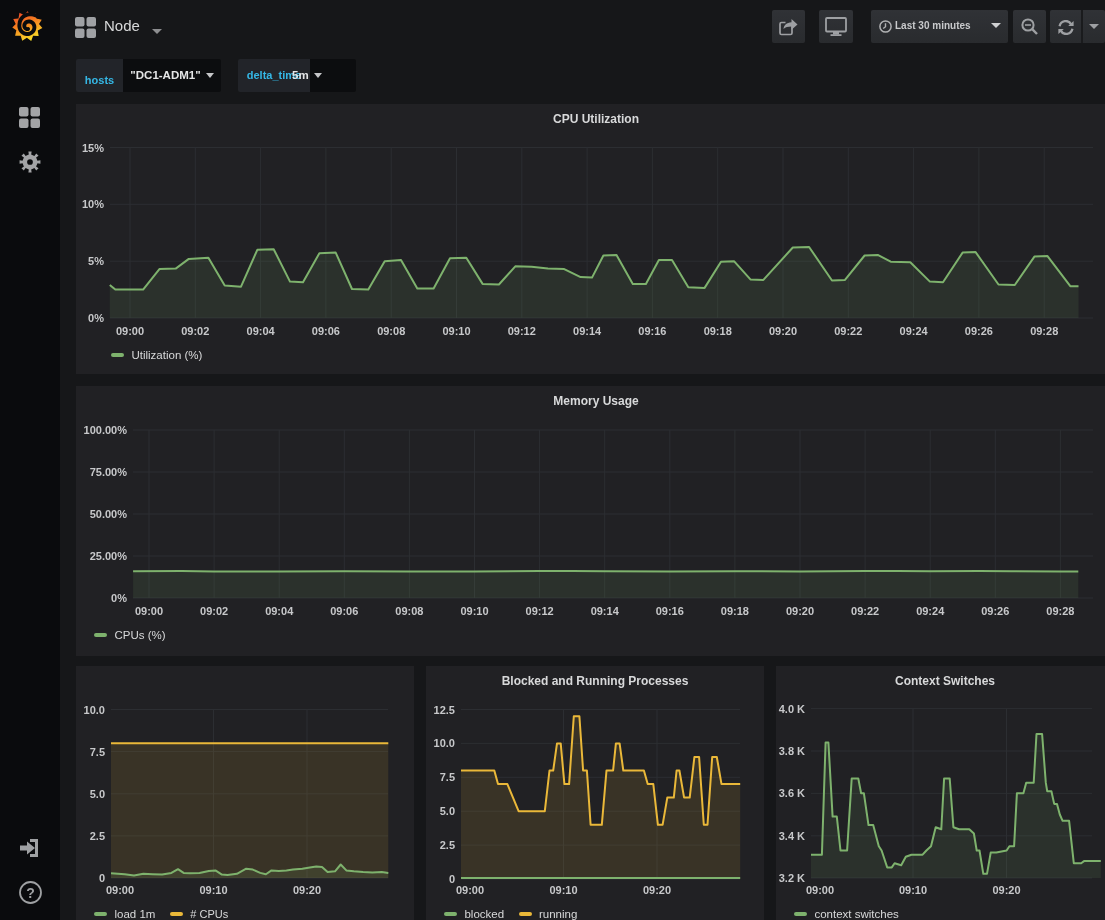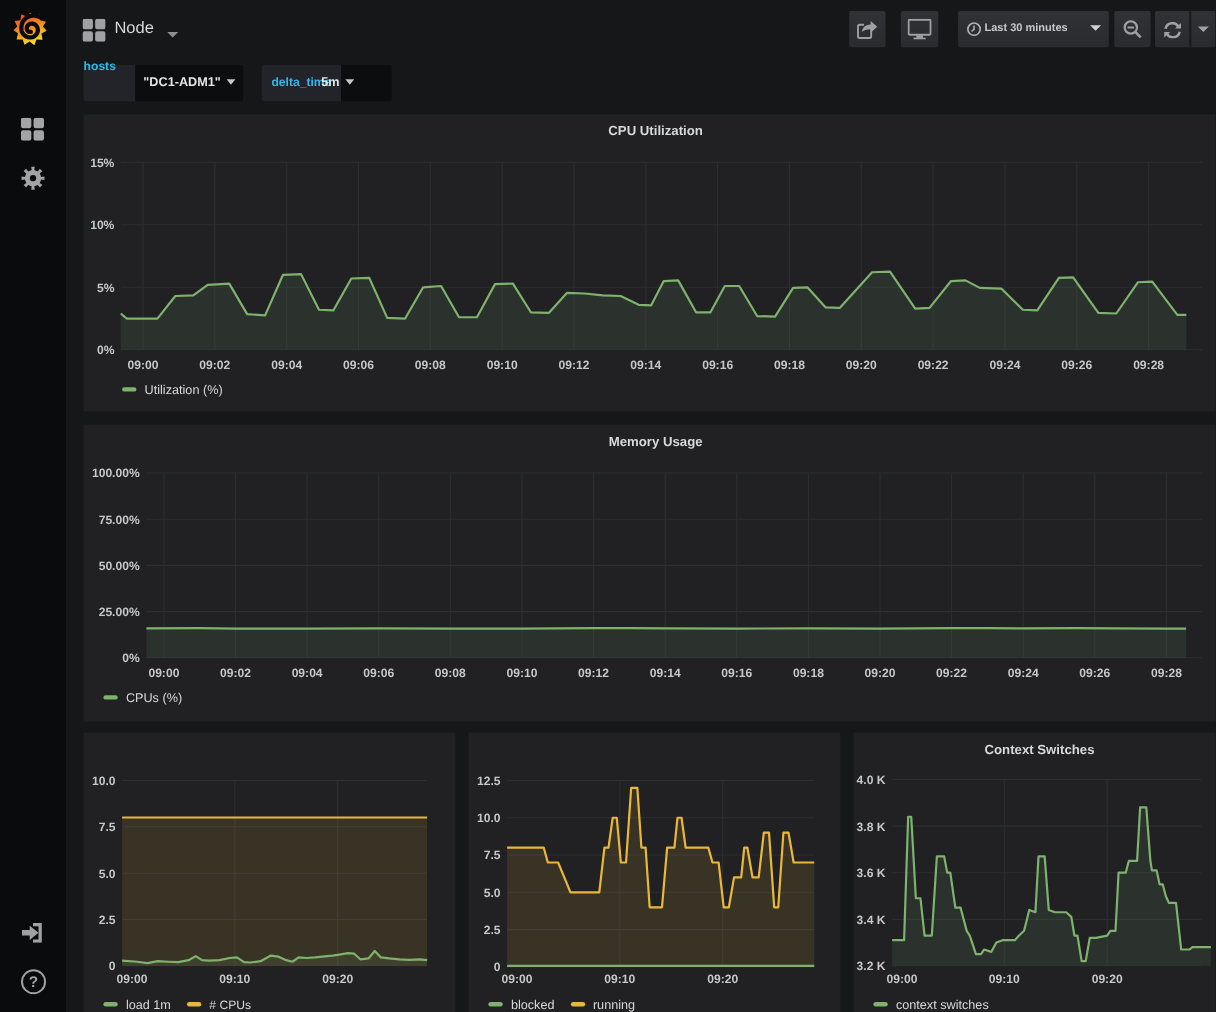--- a/index.html
+++ b/index.html
@@ -73,21 +73,21 @@
 <div style="position:absolute;top:10px;height:33px;background:linear-gradient(#303236,#292b2e);border-radius:2px;left:1050px;width:55px"></div>
 <div style="position:absolute;left:1081px;top:10px;width:2px;height:33px;background:#1a1b1d"></div>
 <svg width="16" height="15" style="position:absolute;left:1058px;top:20px">
 <path d="M1.6 6.2 a6.2 6.2 0 0 1 11.6 -1.8" fill="none" stroke="#9ea0a3" stroke-width="2.3"></path>
 <path d="M15.6 5.9 h-5.4 l5.4 -5 Z" fill="#9ea0a3"></path>
 <path d="M14.4 8.8 a6.2 6.2 0 0 1 -11.6 1.8" fill="none" stroke="#9ea0a3" stroke-width="2.3"></path>
 <path d="M0.4 9.1 h5.4 l-5.4 5 Z" fill="#9ea0a3"></path>
   </svg>
 <div style="position:absolute;left:1089px;top:24px;width:0;height:0;border-left:5px solid transparent;border-right:5px solid transparent;border-top:5px solid #9ea0a3"></div>
 <div style="position:absolute;left:76px;top:59px;height:33px;background:#222429;border-radius:2px 0 0 2px;width:47px"></div>
-<div style="position:absolute;left:76px;top:45px;height:19px;line-height:33px;width:47px;text-align:left;color:#35b7e5;font-size:11px;font-weight:bold">hosts</div>
+<div style="position:absolute;left:76px;top:64px;height:19px;line-height:33px;width:47px;text-align:center;color:#35b7e5;font-size:11px;font-weight:bold">hosts</div>
 <div style="position:absolute;left:123px;top:59px;height:33px;background:#0c0d0f;border-radius:0 2px 2px 0;width:98px"></div>
 <div style="position:absolute;left:123px;top:59px;height:33px;line-height:33px;width:98px;text-align:center;color:#e4e5e6;font-size:11.5px;font-weight:bold">"DC1-ADM1"<span style="display:inline-block;margin-left:5px;vertical-align:1.5px;width:0;height:0;border-left:4.5px solid transparent;border-right:4.5px solid transparent;border-top:5px solid #c6c7c9"></span></div>
 <div style="position:absolute;left:238px;top:59px;height:33px;background:#222429;border-radius:2px 0 0 2px;width:72px"></div>
 <div style="position:absolute;left:238px;top:59px;height:33px;line-height:33px;width:72px;text-align:center;color:#35b7e5;font-size:11px;font-weight:bold">delta_time</div>
 <div style="position:absolute;left:310px;top:59px;height:33px;background:#0c0d0f;border-radius:0 2px 2px 0;width:46px"></div>
 <div style="position:absolute;left:292px;top:59px;height:33px;line-height:33px;width:46px;text-align:left;color:#e4e5e6;font-size:11.5px;font-weight:bold">5m<span style="display:inline-block;margin-left:5px;vertical-align:1.5px;width:0;height:0;border-left:4.5px solid transparent;border-right:4.5px solid transparent;border-top:5px solid #c6c7c9"></span></div>
 <div style="position:absolute;left:76px;top:104px;width:1040px;height:270px;background:#212124">
 <div style="position:absolute;left:0;top:8px;width:100%;text-align:center;color:#d8d9da;font-size:12px;font-weight:bold">CPU Utilization</div>
 <svg width="1040" height="270" style="position:absolute;left:0;top:0">
 <line x1="34" y1="43.5" x2="1017" y2="43.5" stroke="#2c2e32" stroke-width="1"></line>
@@ -210,20 +210,21 @@
 <text x="231" y="228" fill="#c7c8ca" font-size="11" font-weight="bold" text-anchor="middle" font-family="Liberation Sans">09:20</text>
 </svg>
 <div style="position:absolute;left:18px;top:240px;height:13px;line-height:13px;white-space:nowrap">
 <span style="display:inline-block;width:13px;height:4px;border-radius:2px;background:#7eb26d;margin-right:3px;vertical-align:2px"></span>
 <span style="color:#d8d9da;font-size:11.5px;margin-right:10px">load 1m</span>
 <span style="display:inline-block;width:13px;height:4px;border-radius:2px;background:#eab839;margin-right:3px;vertical-align:2px"></span>
 <span style="color:#d8d9da;font-size:11px;margin-right:10px"># CPUs</span>
 </div>
 </div>
 <div style="position:absolute;left:426px;top:666px;width:338px;height:270px;background:#212124">
+<div style="position:absolute;left:0;top:8px;width:100%;text-align:center;color:#d8d9da;font-size:12px;font-weight:bold">Blocked and Running Processes</div>
 <svg width="338" height="270" style="position:absolute;left:0;top:0">
 <line x1="35" y1="43.5" x2="314" y2="43.5" stroke="#2c2e32" stroke-width="1"></line>
 <line x1="35" y1="77.4" x2="314" y2="77.4" stroke="#2c2e32" stroke-width="1"></line>
 <line x1="35" y1="111.3" x2="314" y2="111.3" stroke="#2c2e32" stroke-width="1"></line>
 <line x1="35" y1="145.2" x2="314" y2="145.2" stroke="#2c2e32" stroke-width="1"></line>
 <line x1="35" y1="179.1" x2="314" y2="179.1" stroke="#2c2e32" stroke-width="1"></line>
 <line x1="35" y1="213" x2="314" y2="213" stroke="#2c2e32" stroke-width="1"></line>
 <line x1="137.5" y1="43.5" x2="137.5" y2="213" stroke="#2c2e32" stroke-width="1"></line>
 <line x1="231" y1="43.5" x2="231" y2="213" stroke="#2c2e32" stroke-width="1"></line>
 <path d="M35,104.5 L68.3,104.5 L72,118.1 L81.4,118.1 L87,131.6 L92.6,145.2 L118.8,145.2 L123.5,104.5 L127.2,104.5 L131,77.4 L134.7,77.4 L138.4,118.1 L143.1,118.1 L147.8,50.3 L153.4,50.3 L157.1,104.5 L160.9,104.5 L164.6,158.8 L175.8,158.8 L180.5,104.5 L187.1,104.5 L189.9,77.4 L193.6,77.4 L197.3,104.5 L217.9,104.5 L221.7,118.1 L227.3,118.1 L231.9,158.8 L236.6,158.8 L241.3,131.6 L247.8,131.6 L250.6,104.5 L253.4,104.5 L258.1,131.6 L263.7,131.6 L268.4,91 L273.1,91 L277.8,158.8 L281.5,158.8 L286.2,91 L290.8,91 L295.5,118.1 L314.2,118.1 L314.2,213 L35,213 Z" fill="rgba(234,184,57,0.12)" stroke="none"></path>

